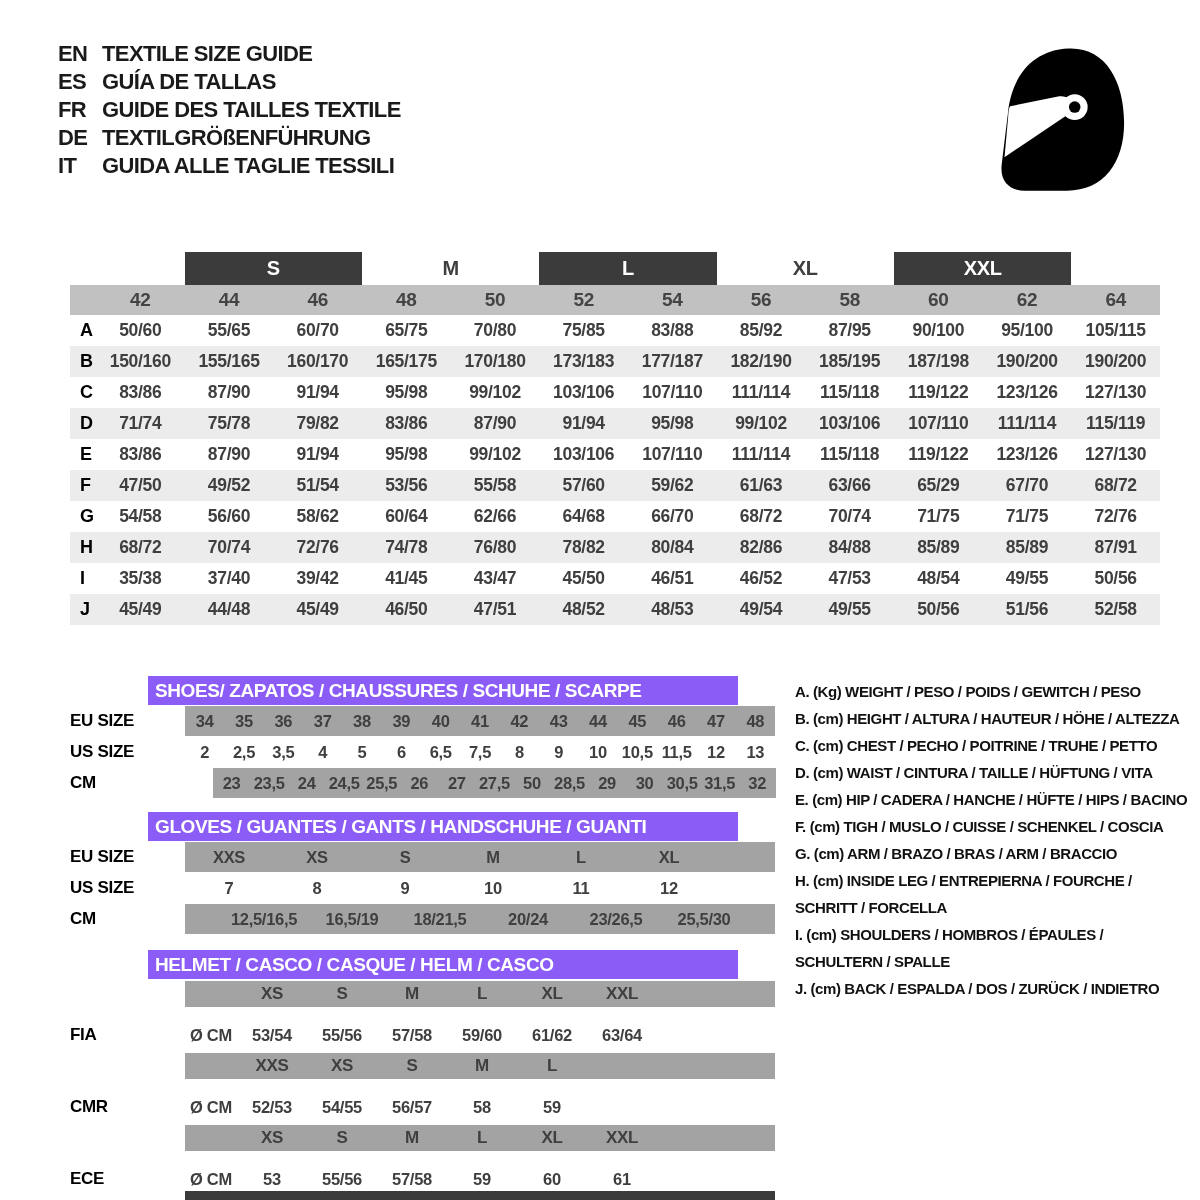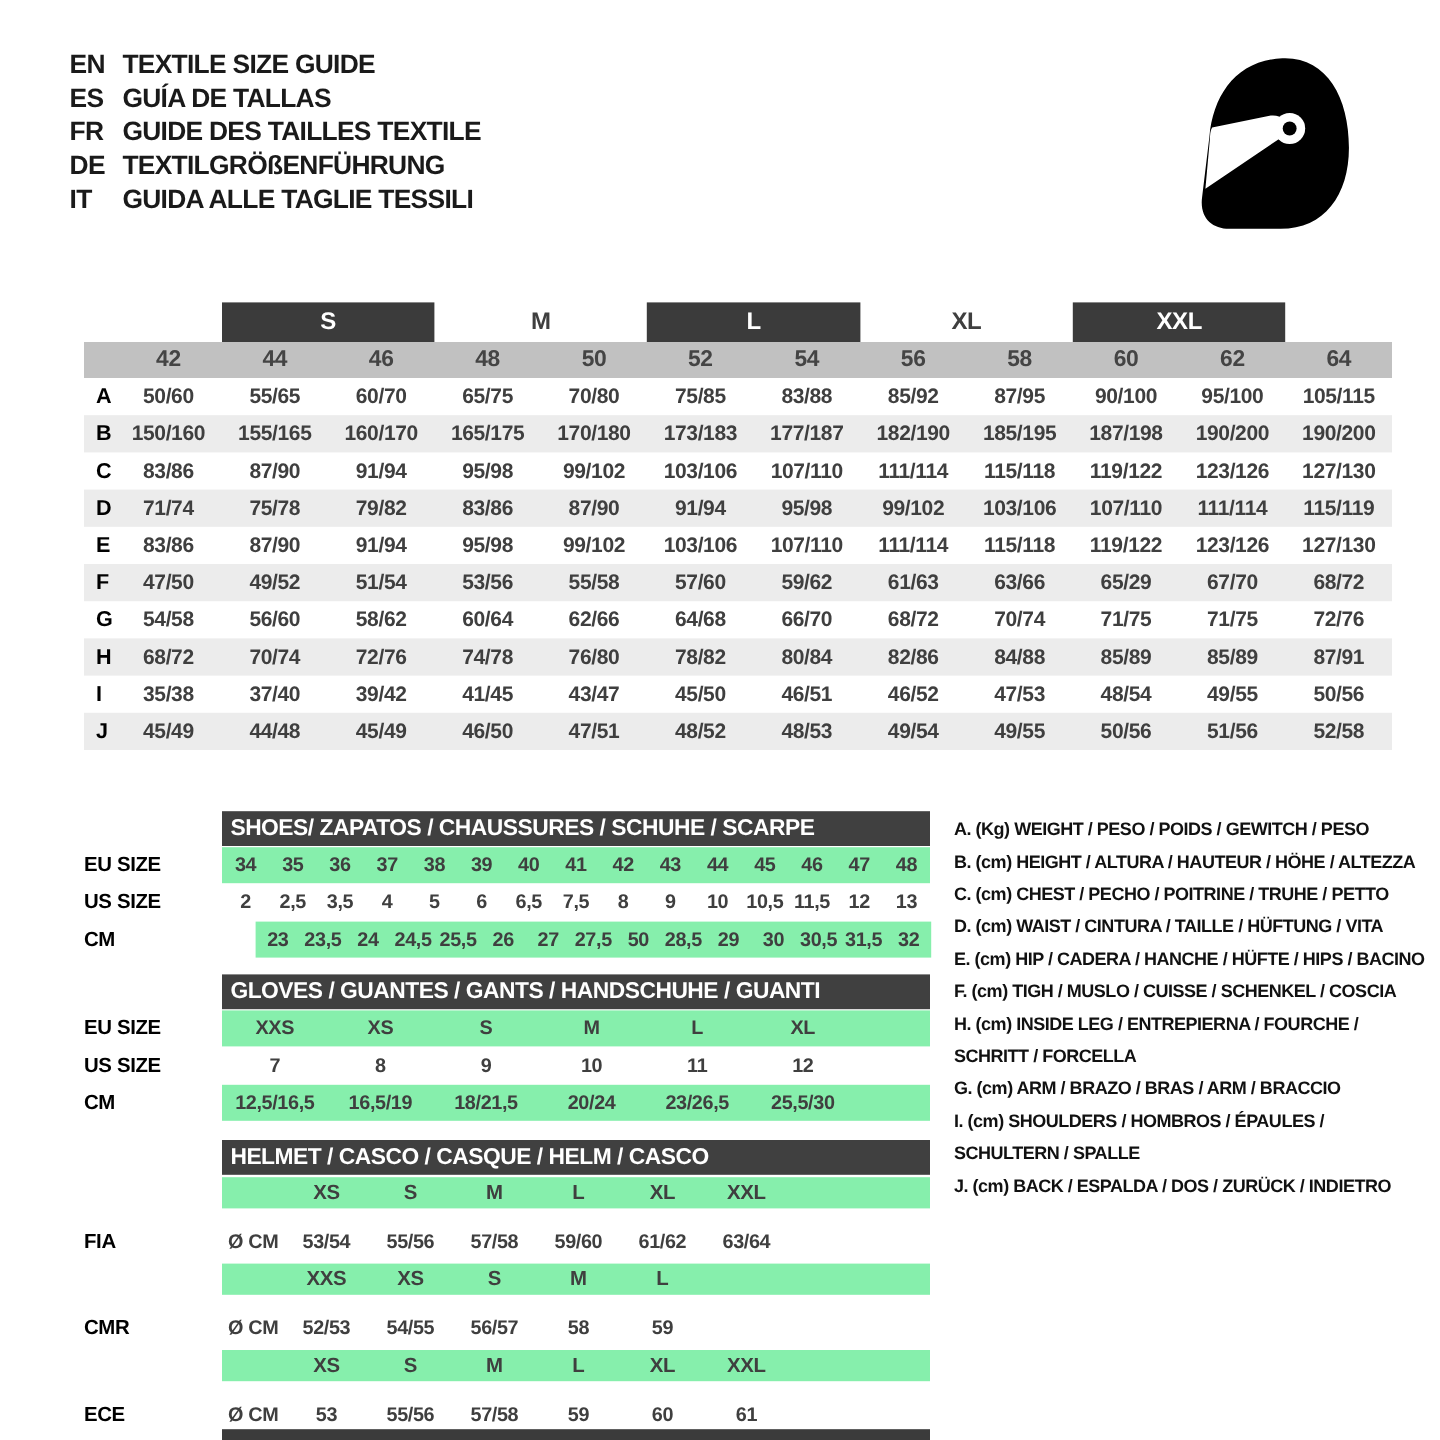--- a/index.html
+++ b/index.html
@@ -18,25 +18,25 @@
   .band-row { height:33px; }
   .band-bar { background:#3b3b3b; color:#fff; font-size:20px; height:33px; display:flex; align-items:center; justify-content:center; }
   .band-text { color:#3f3f3f; font-size:20px; }
   .size-row { height:30px; background:#c1c1c1; font-size:19px; color:#444; }
   .data-row { height:31px; font-size:17.5px; }
   .data-row.striped { background:#ececec; }
   .row-label { text-align:left; padding-left:10px; color:#000; font-size:18px; }
 
   
   .sub-tables { position:absolute; left:70px; top:676px; width:706px; }
-  .sec-header { margin-left:115px; width:590px; height:29px; background:#404040; color:#fff; font-size:19px; display:flex; align-items:center; padding-left:7px; letter-spacing:-0.4px; }
+  .sec-header { margin-left:78px; width:590px; height:29px; background:#8b5cf6; color:#fff; font-size:19px; display:flex; align-items:center; padding-left:7px; letter-spacing:-0.4px; }
   .sub-row { display:flex; height:30px; margin-top:1px; }
   .sub-label { width:115px; display:flex; align-items:center; font-size:17px; color:#000; }
   .sub-values { width:590px; display:grid; align-items:center; text-align:center; font-size:16.5px; }
-  .sub-values.striped { background:#86efac; }
+  .sub-values.striped { background:#a3a3a3; }
   .sec-gloves { margin-top:14px; }
   .sec-helmet { margin-top:16px; }
   .helm-size-row { height:26px; margin-top:2px; }
   .helm-data-row { height:32px; margin-top:12px; }
   .helm-size-row .sub-values { font-size:17px; color:#3f3f3f; }
 
   
   .legend { position:absolute; left:795px; top:678px; width:398px; font-size:15px; line-height:27px; color:#111; letter-spacing:-0.4px; }
 
   .bottom-bar { position:absolute; left:185px; top:1191px; width:590px; height:9px; background:#3b3b3b; }
@@ -337,21 +337,21 @@
               <div class="cell">7</div>
               <div class="cell">8</div>
               <div class="cell">9</div>
               <div class="cell">10</div>
               <div class="cell">11</div>
               <div class="cell">12</div>
             </div>
           </div>
           <div class="sub-row">
             <div class="sub-label">CM</div>
-            <div class="sub-values striped" style="grid-template-columns: repeat(6, 88px) 1fr;">
+            <div class="sub-values striped" style="grid-template-columns: repeat(6, 88px) 1fr; padding-left: 35px;">
               <div class="cell">12,5/16,5</div>
               <div class="cell">16,5/19</div>
               <div class="cell">18/21,5</div>
               <div class="cell">20/24</div>
               <div class="cell">23/26,5</div>
               <div class="cell">25,5/30</div>
             </div>
           </div>
         </div>
     </div>
@@ -434,21 +434,21 @@
     </div>
   </div>
 
   <div class="legend" id="legend">
       <div class="legend-line">A. (Kg) WEIGHT / PESO / POIDS / GEWITCH / PESO</div>
       <div class="legend-line">B. (cm) HEIGHT / ALTURA / HAUTEUR / HÖHE / ALTEZZA</div>
       <div class="legend-line">C. (cm) CHEST / PECHO / POITRINE / TRUHE / PETTO</div>
       <div class="legend-line">D. (cm) WAIST / CINTURA / TAILLE / HÜFTUNG / VITA</div>
       <div class="legend-line">E. (cm) HIP / CADERA / HANCHE / HÜFTE / HIPS / BACINO</div>
       <div class="legend-line">F. (cm) TIGH / MUSLO / CUISSE / SCHENKEL / COSCIA</div>
+      <div class="legend-line">G. (cm) ARM / BRAZO / BRAS / ARM / BRACCIO</div>
       <div class="legend-line">H. (cm) INSIDE LEG / ENTREPIERNA / FOURCHE / SCHRITT / FORCELLA</div>
-      <div class="legend-line">G. (cm) ARM / BRAZO / BRAS / ARM / BRACCIO</div>
       <div class="legend-line">I. (cm) SHOULDERS / HOMBROS / ÉPAULES / SCHULTERN / SPALLE</div>
       <div class="legend-line">J. (cm) BACK / ESPALDA / DOS / ZURÜCK / INDIETRO</div>
     </div>
 
   <div class="bottom-bar"></div>
 
 </div>
 
 </body></html>

